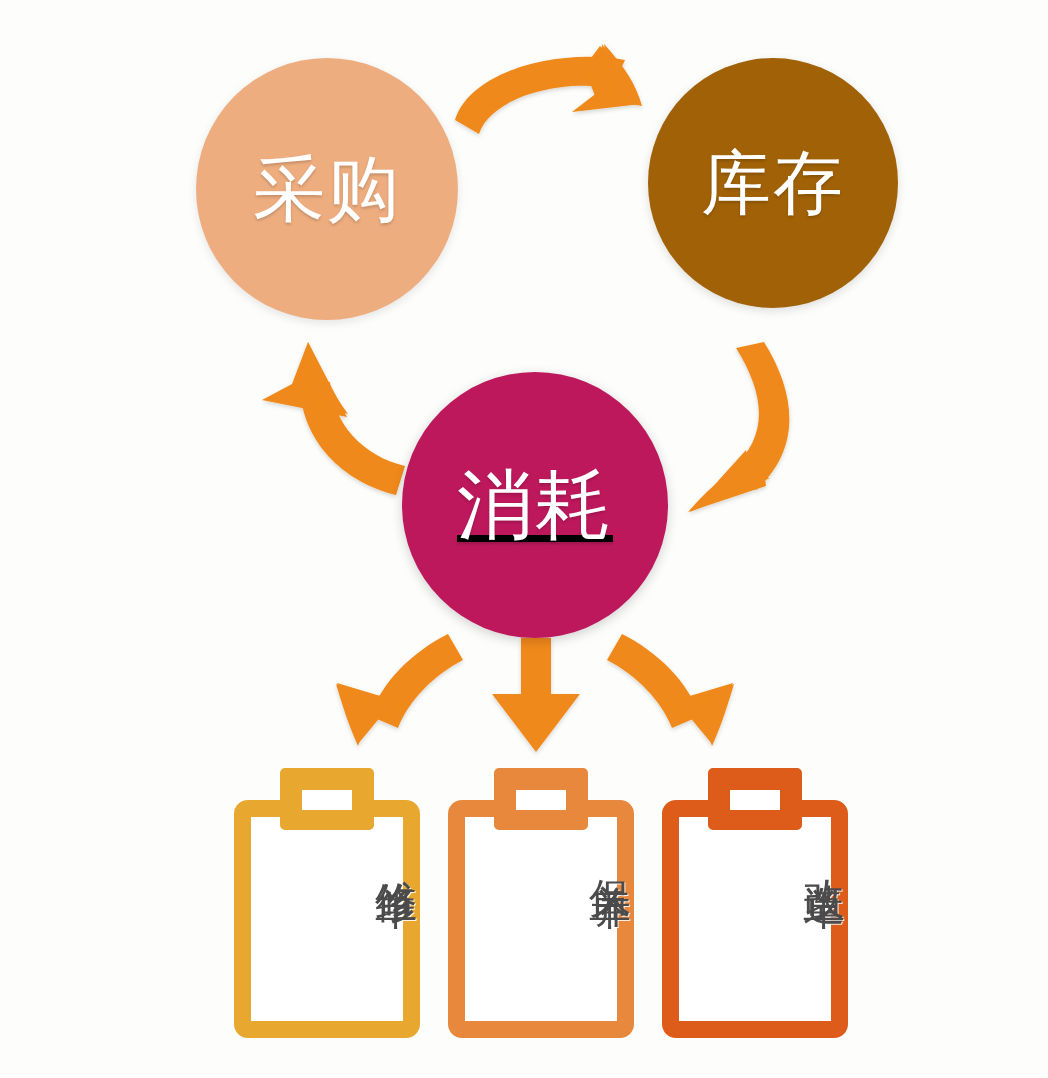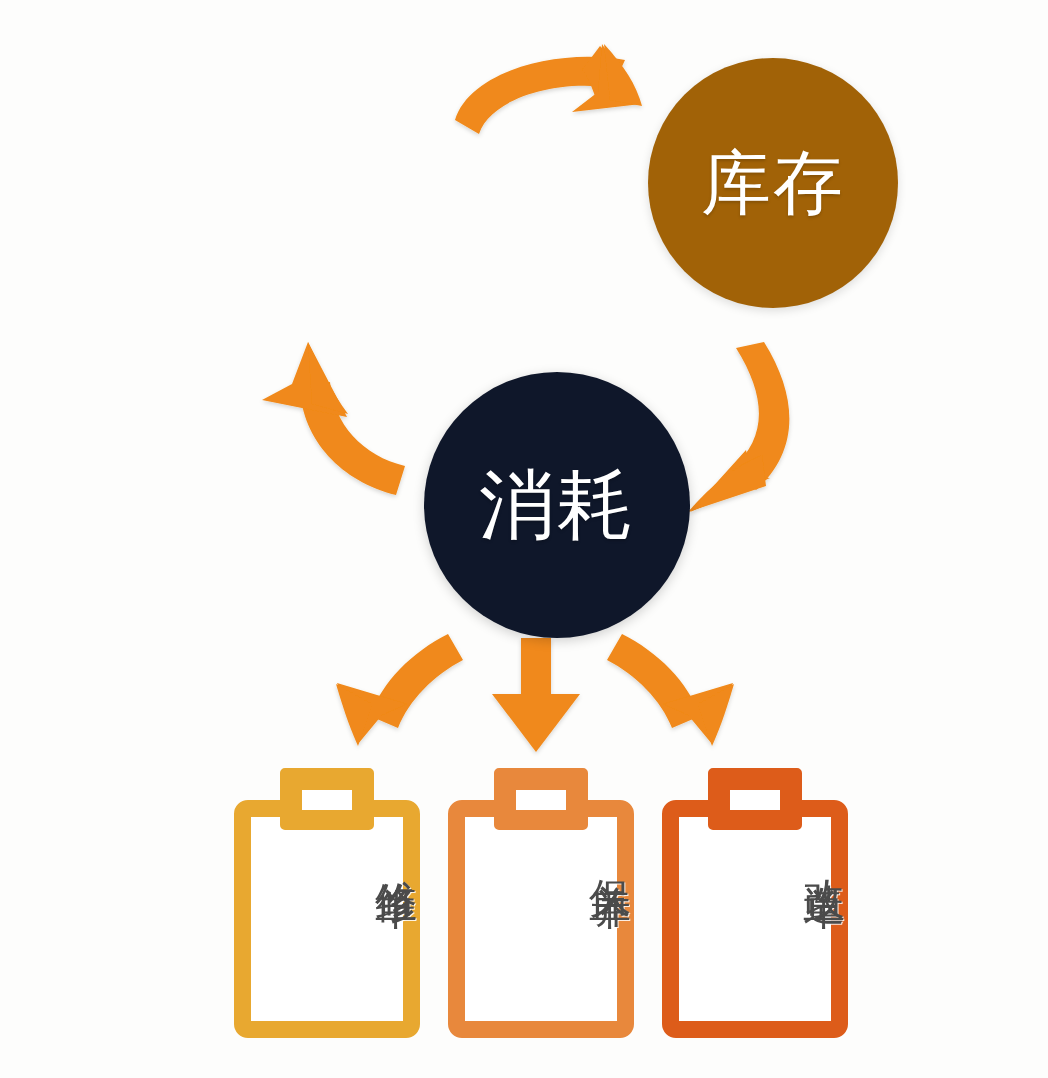--- a/index.html
+++ b/index.html
@@ -58,26 +58,27 @@
     left: 648px;
     top: 58px;
     width: 250px;
     height: 250px;
     background: #a16207;
     box-shadow: 0 3px 10px rgba(0,0,0,0.13);
   }
   #node-inventory .node-label { font-size: 70px; }
 
   #node-consumption {
-    left: 424px;
+    left: 402px;
     top: 372px;
     width: 266px;
     height: 266px;
-    background: #0f172a;
+    background: #be185d;
     box-shadow: 0 3px 12px rgba(0,0,0,0.18);
+    text-decoration: underline;
   }
   #node-consumption .node-label { font-size: 76px; }
 
   
   .clipboard {
     position: absolute;
     width: 186px;
     height: 278px;
   }
   .cb-body {
@@ -192,20 +193,23 @@
       <path fill="#F0891A" d="M 622,634
                C 658,652 688,682 700,716
                L 672,728
                C 661,700 636,675 607,660
                Z"></path>
       <path fill="#F0891A" d="M 712,744 L 733,683 L 663,704 L 688,715 Z"></path>
       <path fill="#F0891A" d="M 712,746 C 722,724 728,704 734,684 L 698,704 Z"></path>
     </g>
   </svg>
 
+  <div class="node-circle" id="node-purchase">
+    <span class="node-label">采购</span>
+  </div>
 
   <div class="node-circle" id="node-inventory">
     <span class="node-label">库存</span>
   </div>
 
   <div class="node-circle" id="node-consumption">
     <span class="node-label">消耗</span>
   </div>
 
   <div class="clipboard" id="cb-repair">

